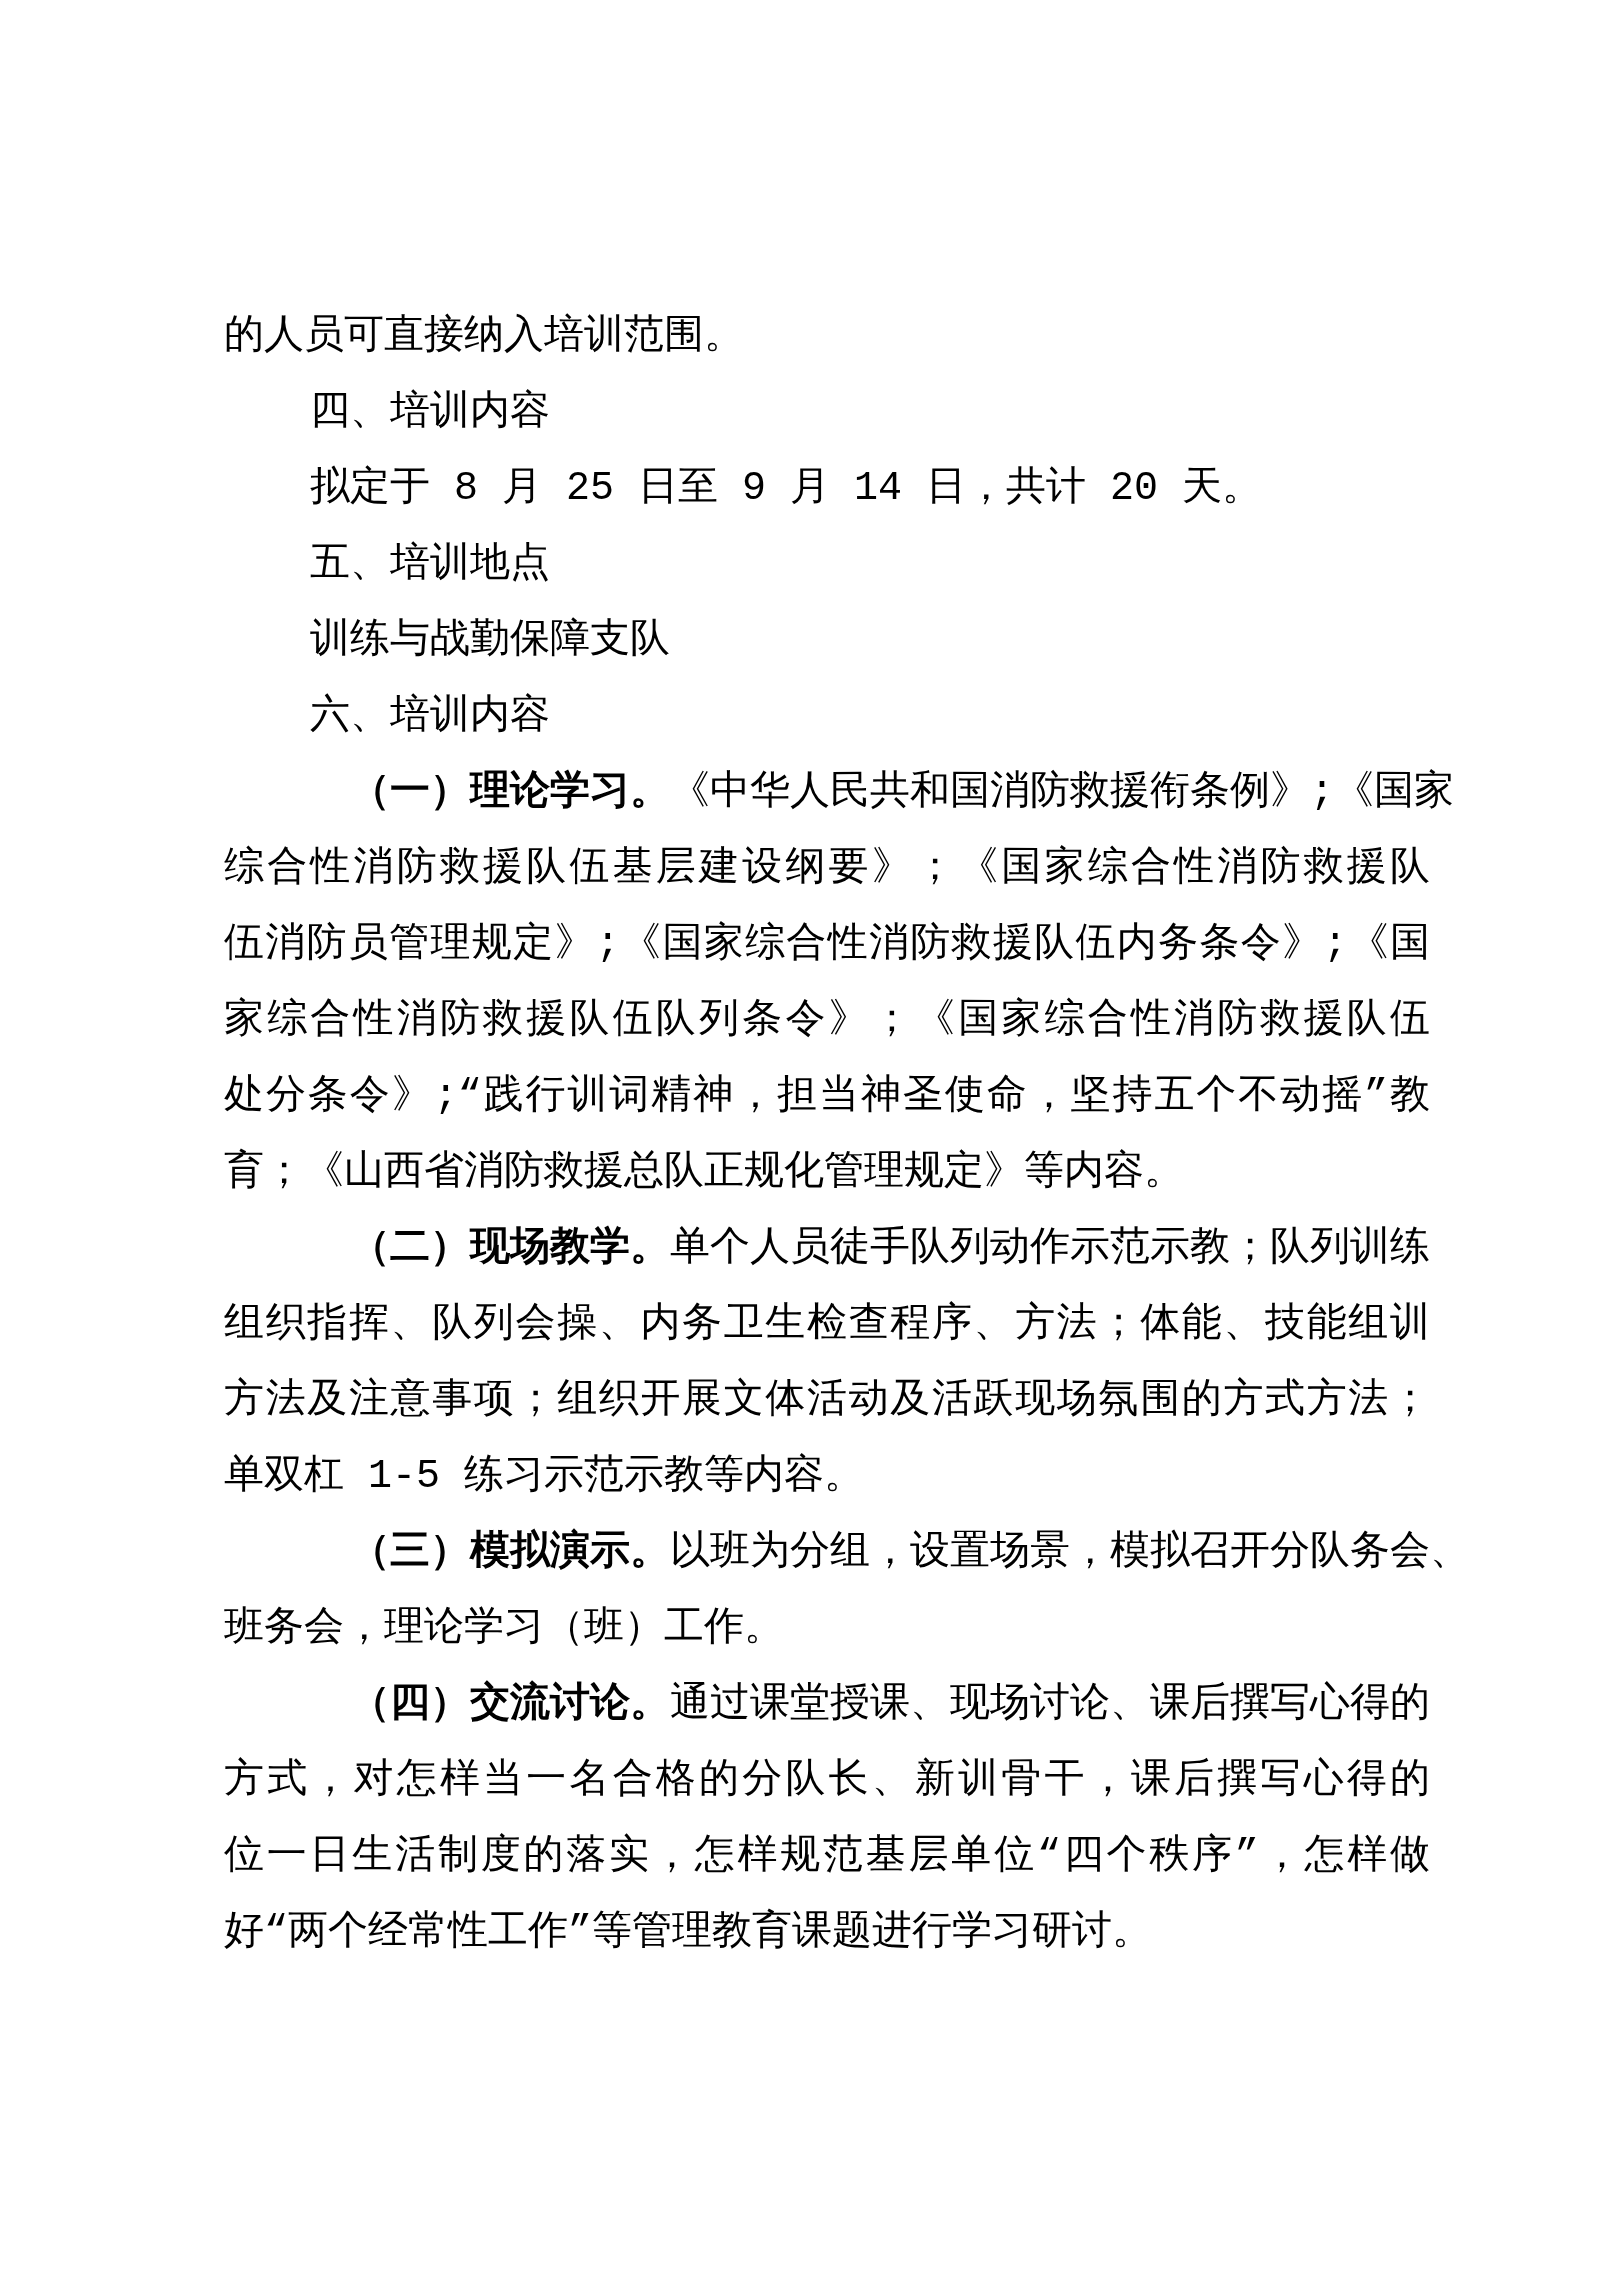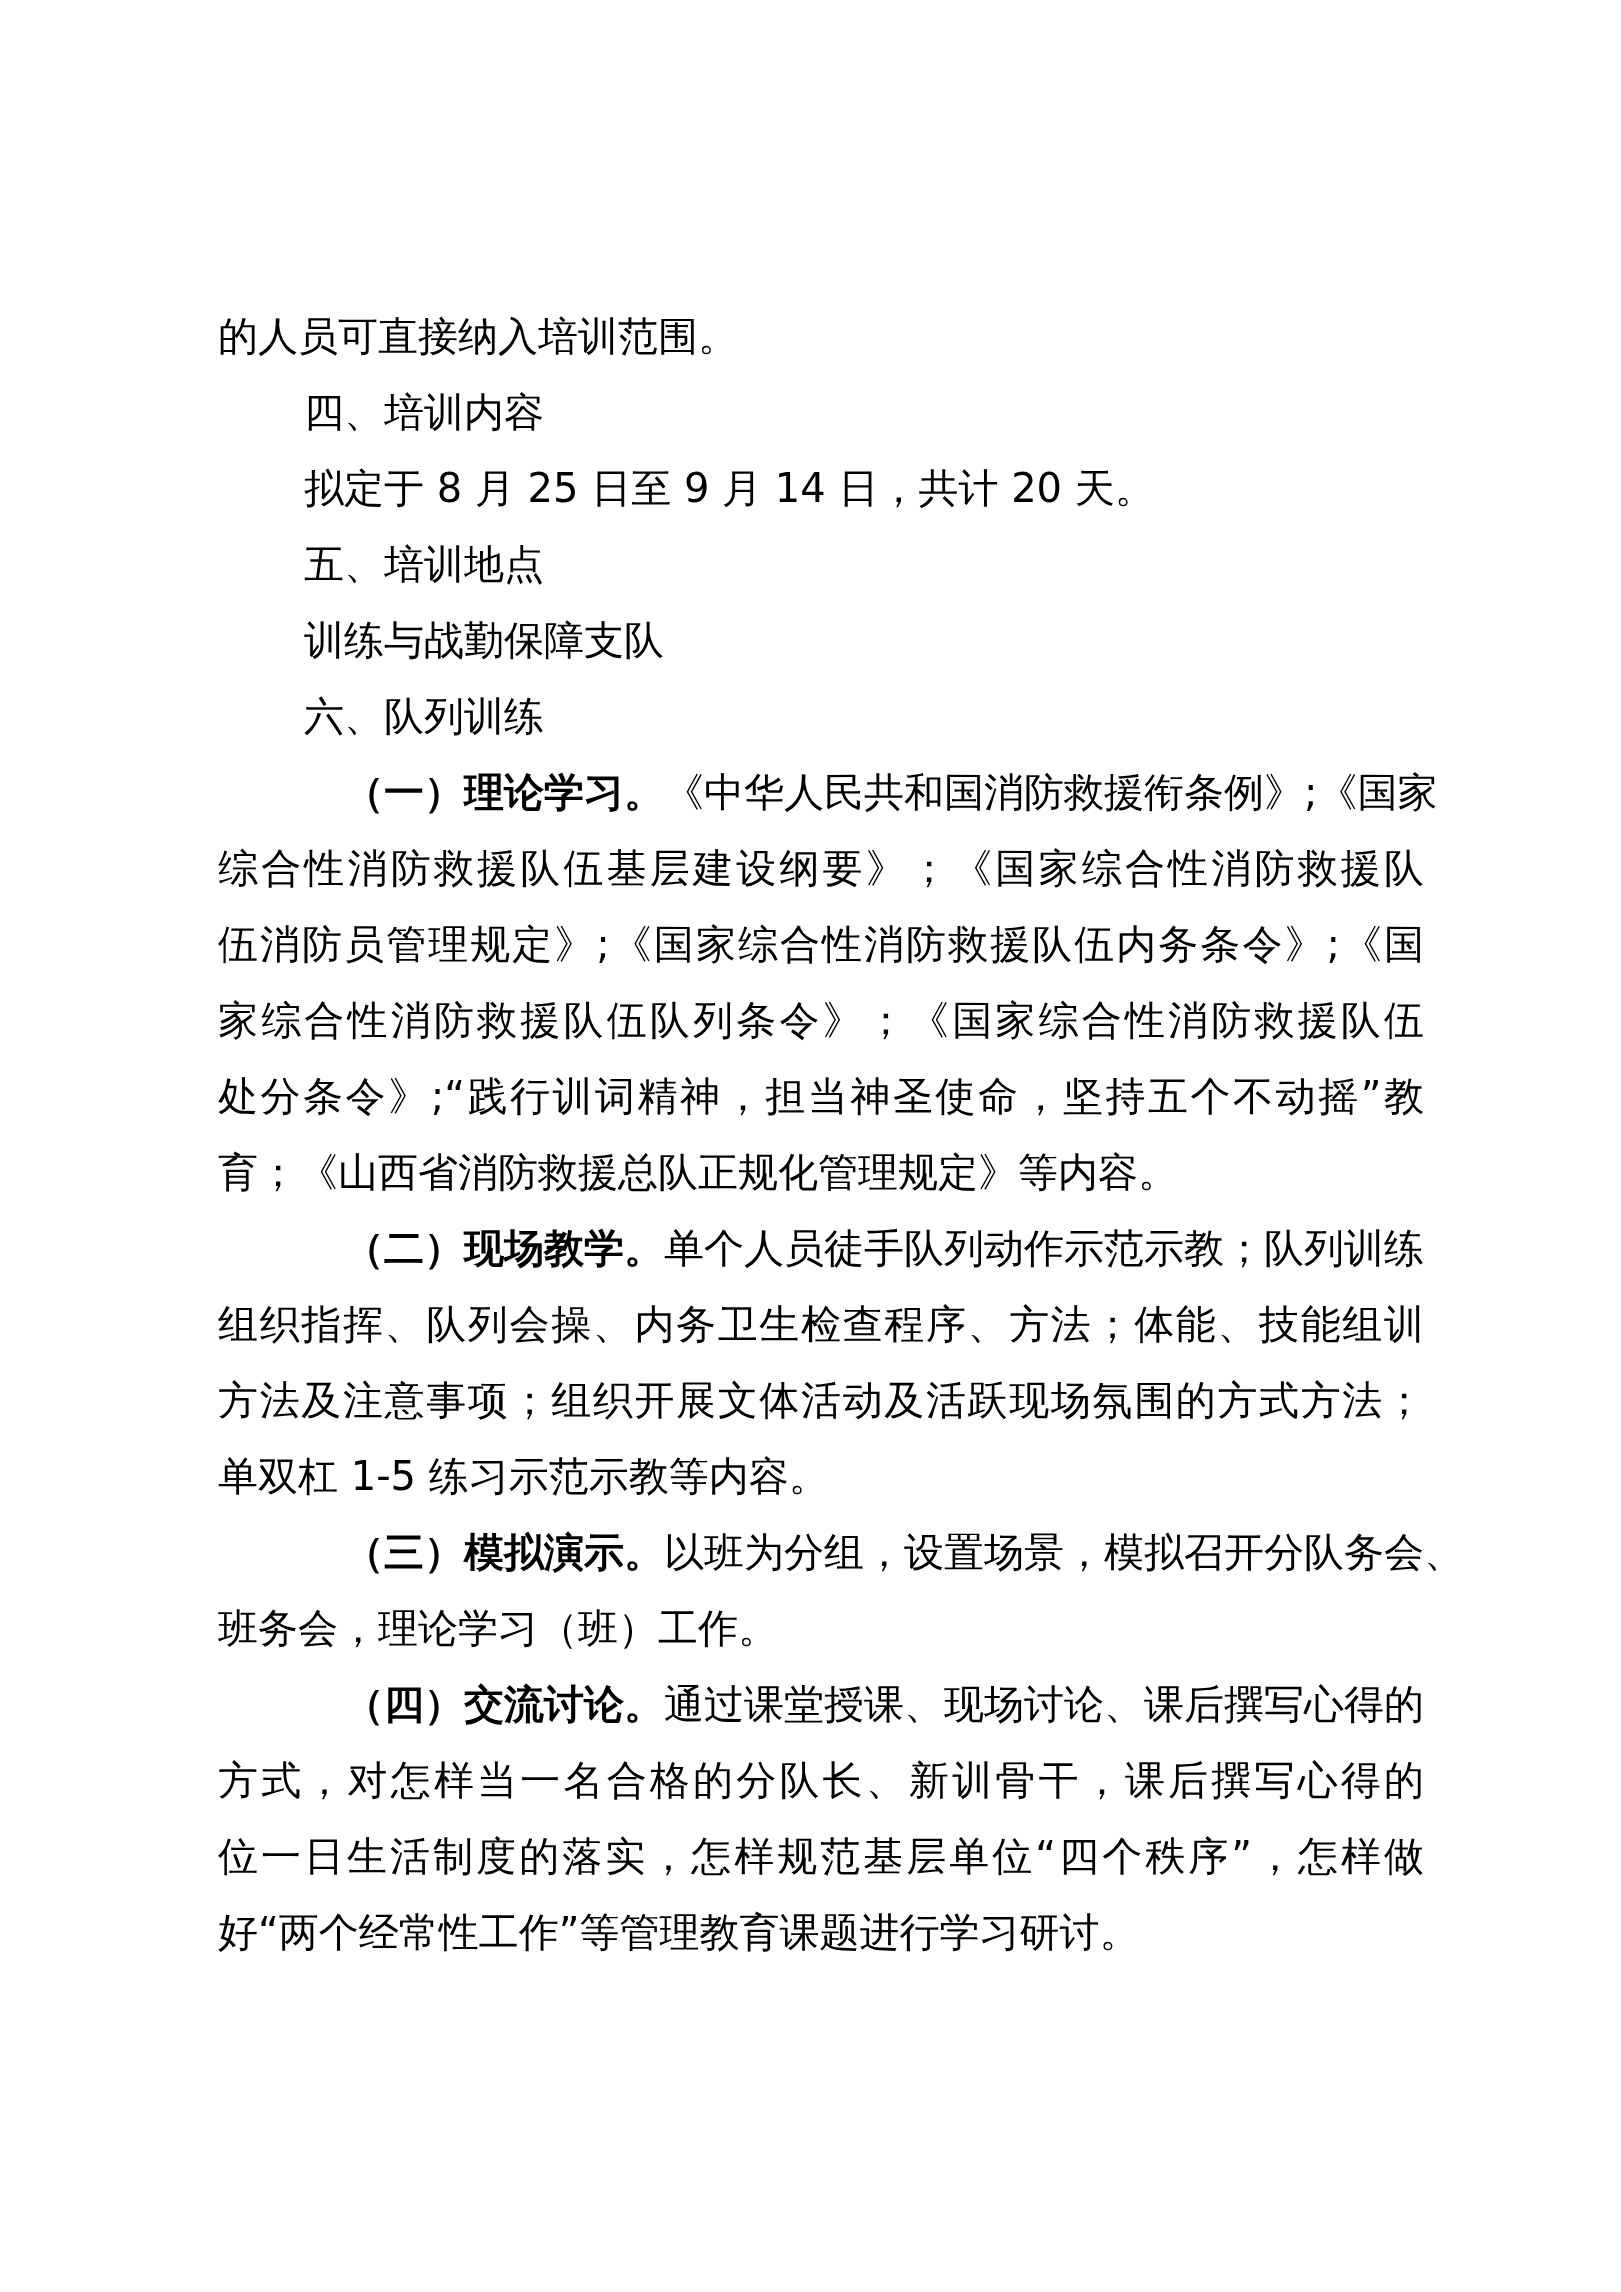--- a/index.html
+++ b/index.html
@@ -10,23 +10,24 @@
     body {
       width: 1621px;
       height: 2293px;
       position: relative;
       overflow: hidden;
       color: #000000;
       font-family: "DejaVu Sans", "Liberation Sans", sans-serif;
     }
     .page {
       position: absolute;
-      left: 218px;
+      left: 224px;
       top: 312px;
       width: 1206px;
+      font-family: Liberation Mono, monospace;
     }
     .line {
       height: 76px;
       line-height: 49px;
       font-size: 40px;
       white-space: nowrap;
       letter-spacing: 0px;
       text-align: justify;
       text-align-last: justify;
     }
@@ -50,21 +51,21 @@
 </head>
 <body>
 
 <div class="page">
 
   <div class="line last">的人员可直接纳入培训范围。</div>
   <div class="line indent heading">四、培训内容</div>
   <div class="line indent last">拟定于 8 月 25 日至 9 月 14 日，共计 20 天。</div>
   <div class="line indent heading">五、培训地点</div>
   <div class="line indent last">训练与战勤保障支队</div>
-  <div class="line indent heading">六、队列训练</div>
+  <div class="line indent heading">六、培训内容</div>
 
   <div class="line indent-sub">
     <span class="bold">（一）理论学习。</span><span>《中华人民共和国消防救援衔条例》;《国家</span>
   </div>
   <div class="line">综合性消防救援队伍基层建设纲要》；《国家综合性消防救援队</div>
   <div class="line">伍消防员管理规定》;《国家综合性消防救援队伍内务条令》;《国</div>
   <div class="line">家综合性消防救援队伍队列条令》；《国家综合性消防救援队伍</div>
   <div class="line">处分条令》;“践行训词精神，担当神圣使命，坚持五个不动摇”教</div>
   <div class="line last">育；《山西省消防救援总队正规化管理规定》等内容。</div>
 

